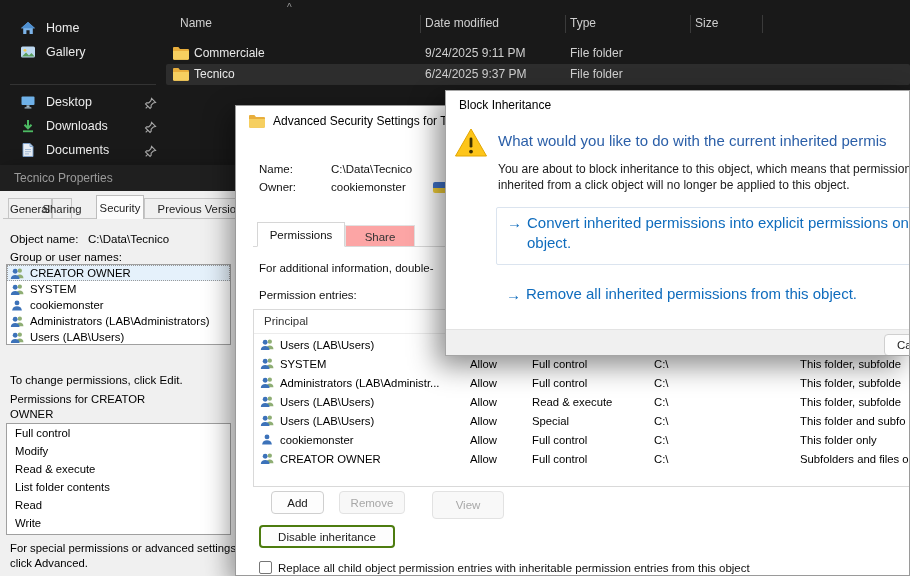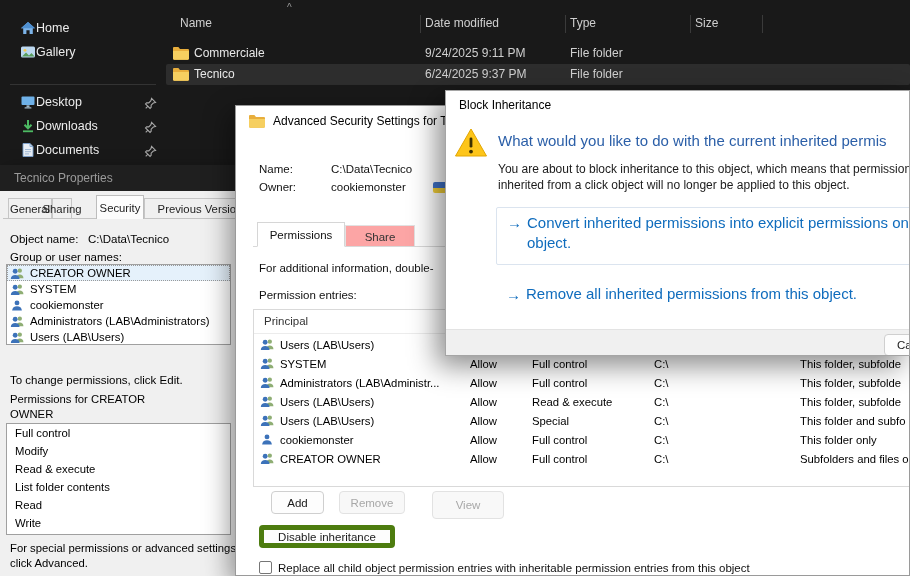--- a/index.html
+++ b/index.html
@@ -15,28 +15,28 @@
   .file-row{position:absolute;left:166px;right:0;height:21px;cursor:default}
   .file-row.selected{background:#2d2d2d;border-radius:2px}
   .fr-name{position:absolute;left:28px;top:3px;font-size:12px;color:#e8e8e8;white-space:nowrap}
   .fr-date{position:absolute;left:259px;top:3px;font-size:12px;color:#cfcfcf;white-space:nowrap}
   .fr-type{position:absolute;left:404px;top:3px;font-size:12px;color:#cfcfcf;white-space:nowrap}
   .folder-ic{position:absolute;left:6px;top:3px;width:17px;height:14px}
 
   
   .side-item{position:absolute;left:6px;width:154px;height:24px;display:flex;align-items:center;border-radius:4px}
   .sicon{width:16px;height:16px;margin-left:14px;flex:none}
-  .slabel{font-size:12.5px;color:#ececec;white-space:nowrap}
+  .slabel{margin-left:10px;font-size:12.5px;color:#ececec;white-space:nowrap}
   .pin{position:absolute;left:144px;width:13px;height:13px}
   .side-divider{position:absolute;left:10px;top:84px;width:146px;height:1px;background:#333}
 
   
   .btn{position:absolute;display:flex;align-items:center;justify-content:center;font-size:11.5px;color:#1a1a1a;background:#fdfdfd;border:1px solid #cfcfcf;border-radius:4px;cursor:default;white-space:nowrap}
   .btn.disabled{color:#a8a8a8;background:#f8f8f8;border-color:#e2e2e2}
-  .btn.accent{border:5px solid #4d7c0f}
+  .btn.accent{border:2px solid #4d7c0f}
 
   
   #props{position:absolute;left:0;top:165px;width:256px;height:411px;background:#f0f0f0;overflow:hidden;box-shadow:4px 6px 18px rgba(0,0,0,.45);font-size:11.5px;color:#000}
   .props-title{position:absolute;left:0;top:0;width:100%;height:26px;background:#1f1f1f;color:#9b9b9b;font-size:12px;display:flex;align-items:center;padding-left:14px}
   .ptab{position:absolute;top:33px;height:20px;display:flex;align-items:center;justify-content:center;font-size:11.3px;color:#222;background:#f0f0f0;border:1px solid #c6c6c6;border-bottom:none;padding:0 4px}
   .ptab.sel{top:30px;height:24px;background:#fcfcfc;border-color:#bdbdbd;z-index:2}
   .ptab-line{position:absolute;left:3px;width:250px;top:53px;height:1px;background:#c4c4c4}
   .p-label{position:absolute;font-size:11.5px;color:#000;white-space:nowrap}
   .p-list{position:absolute;background:#fff;border:1px solid #a0a0a0;overflow:hidden}
   .pl-item{position:relative;height:16px;display:flex;align-items:center;font-size:11.3px;white-space:nowrap}

